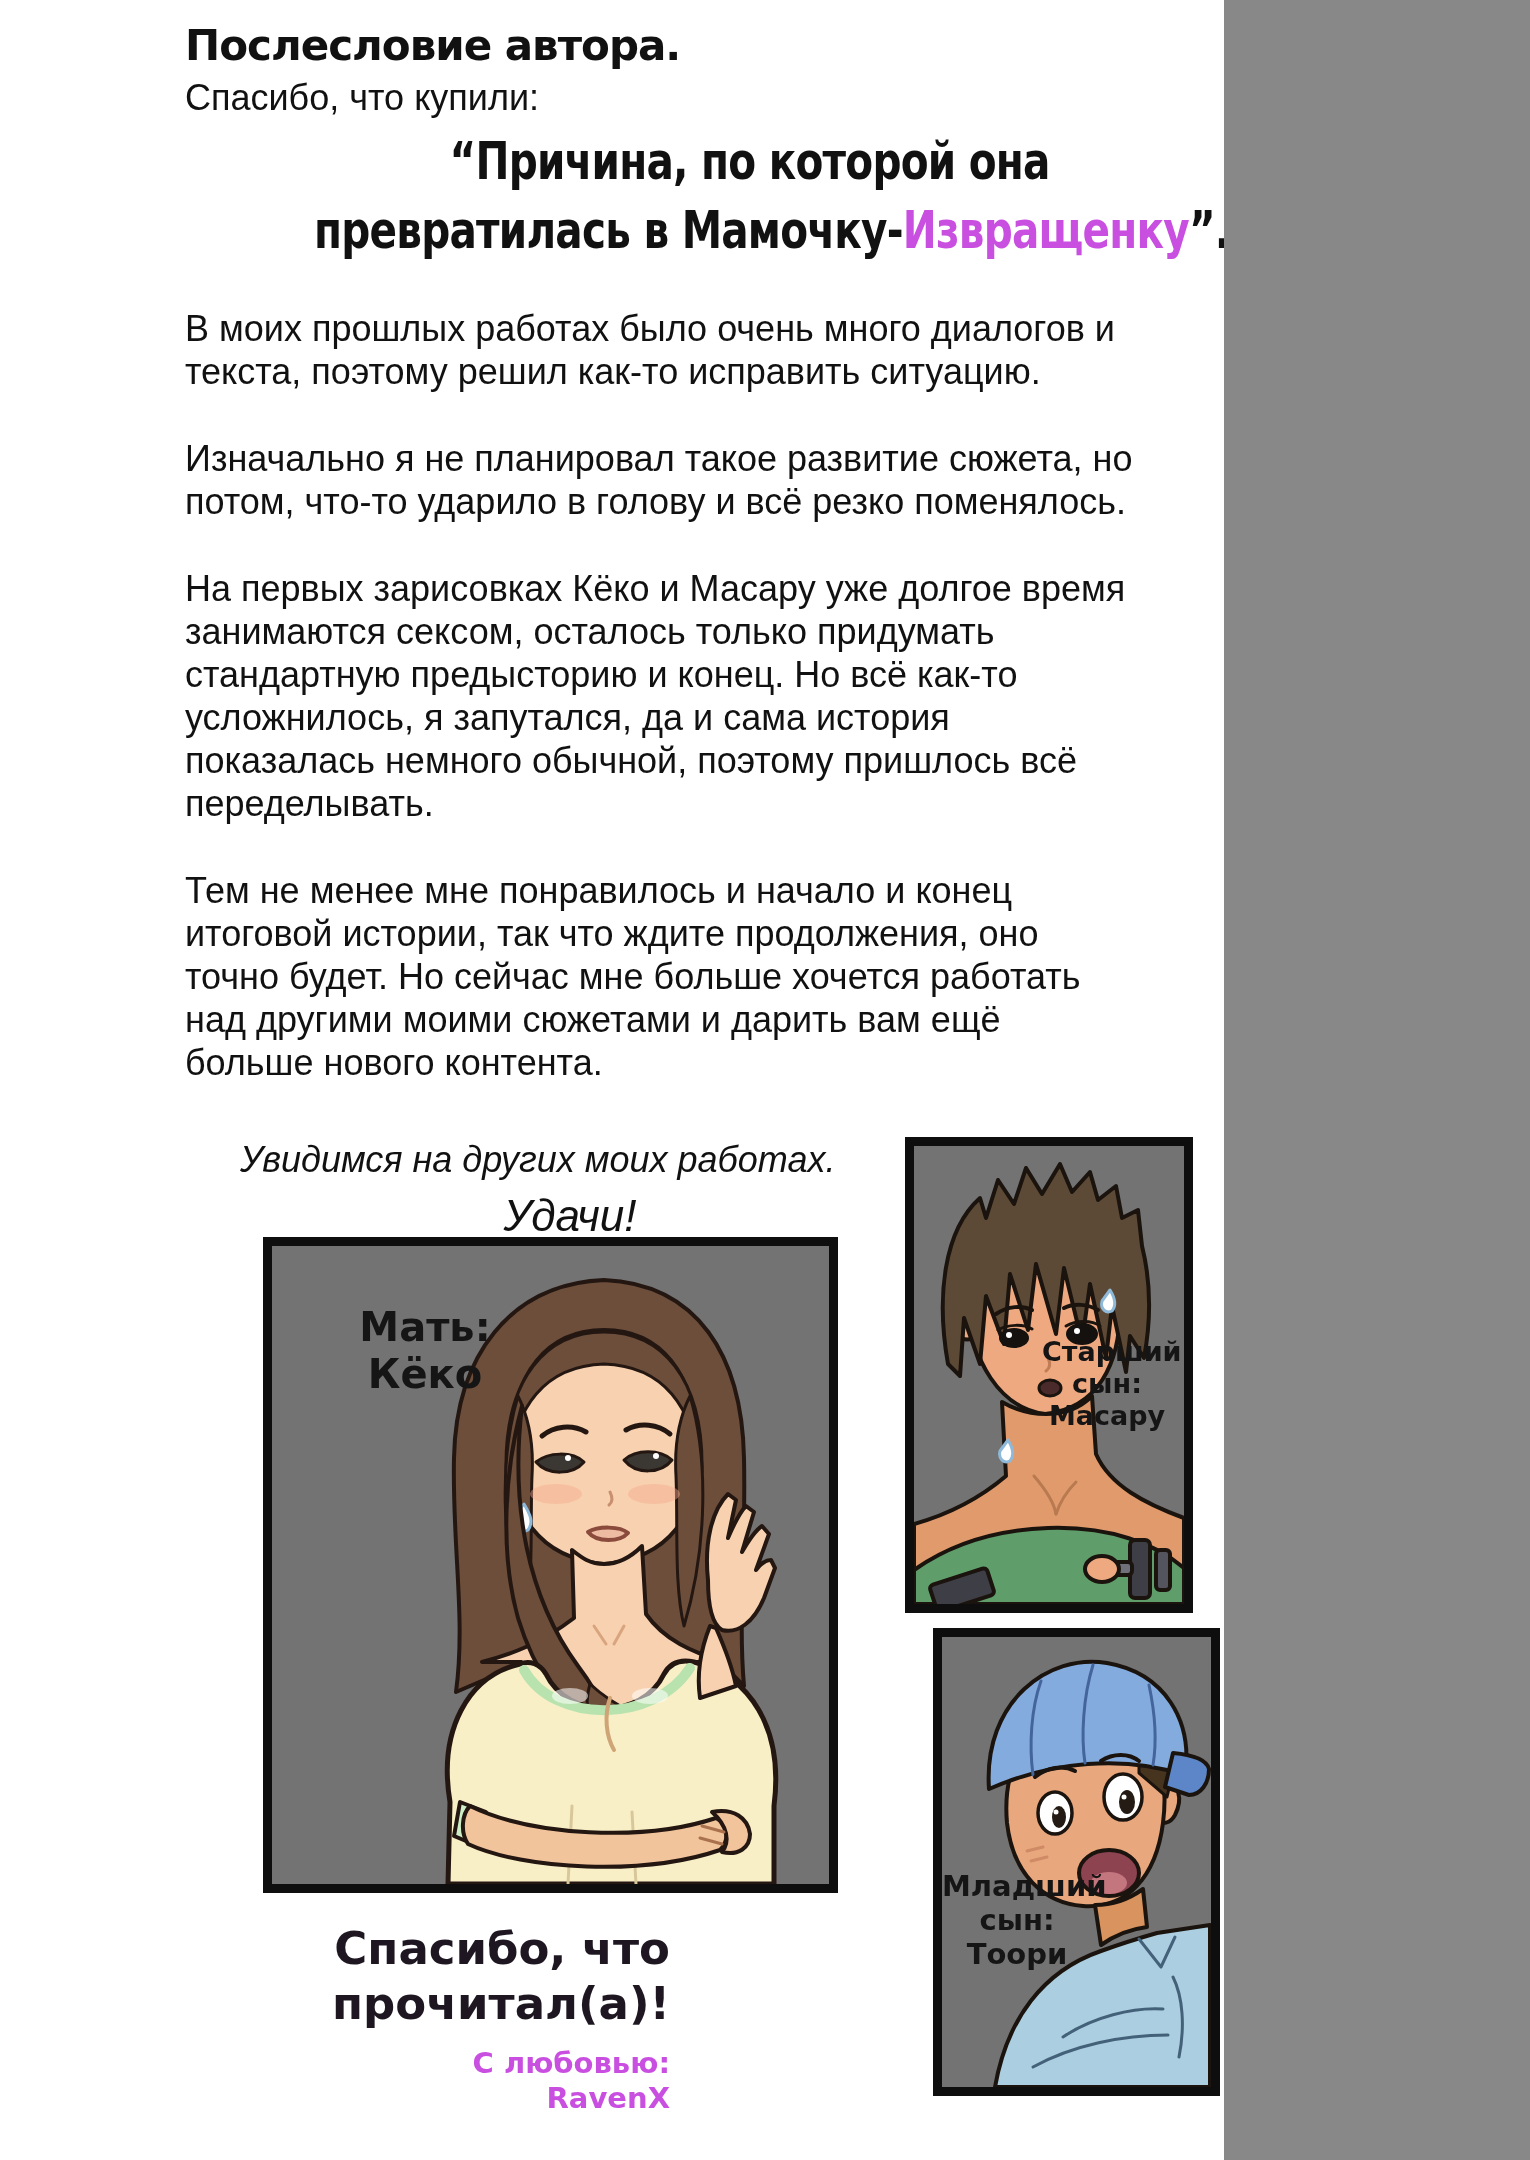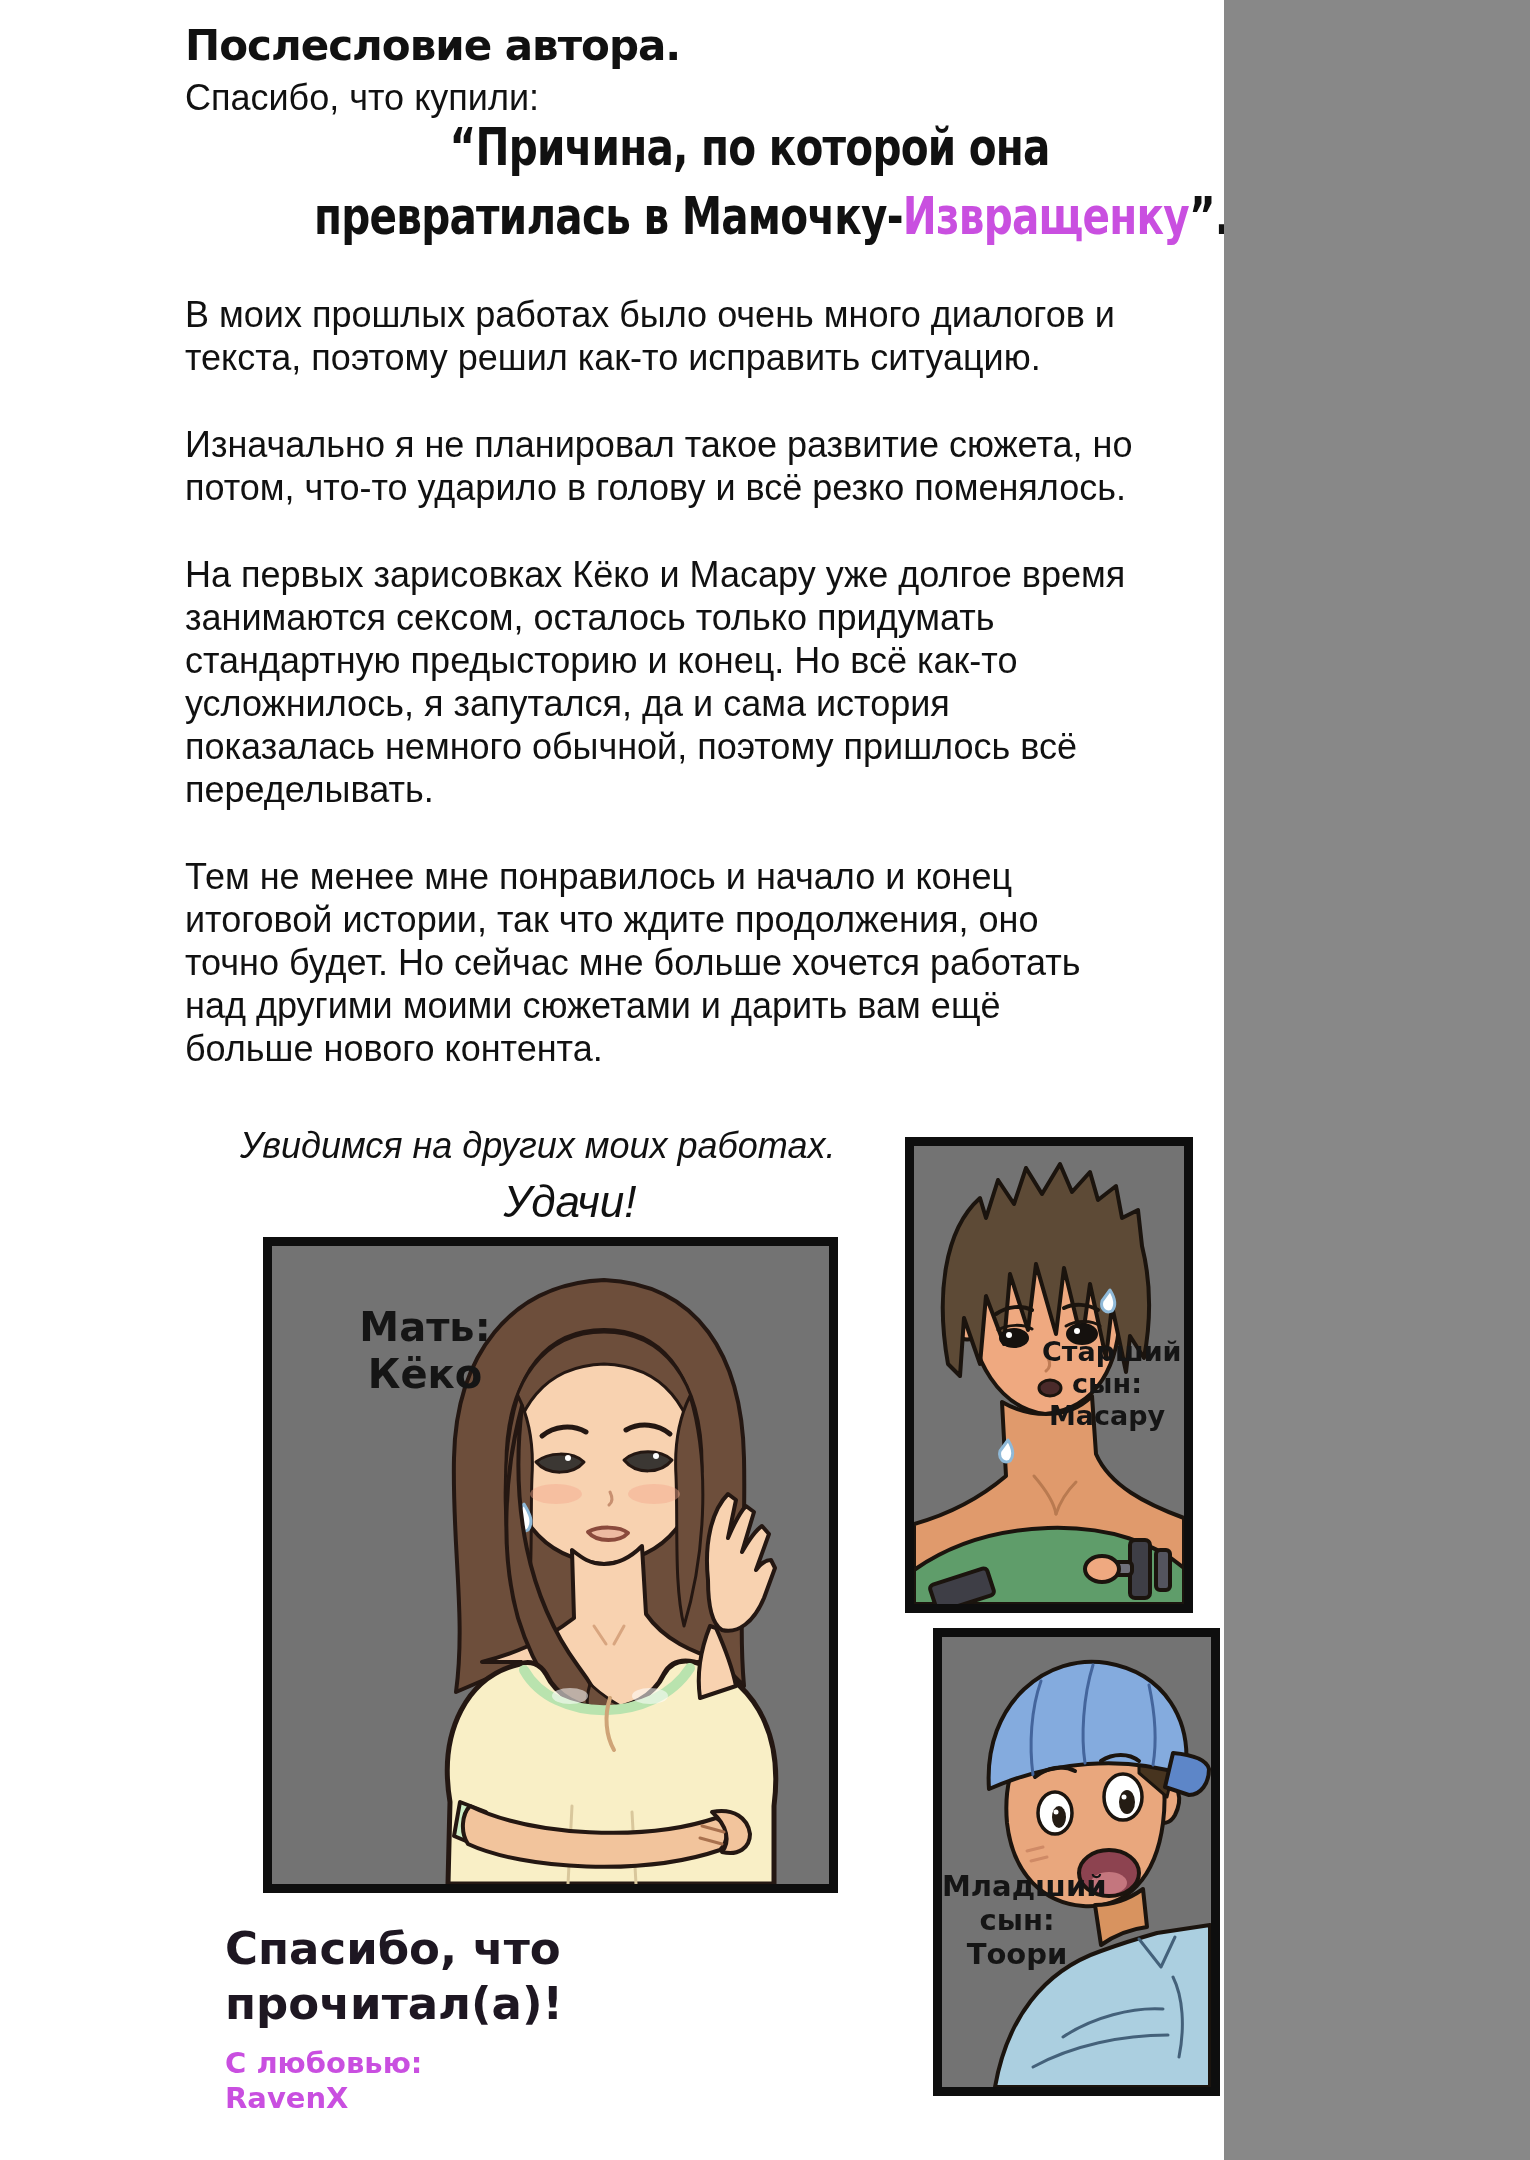--- a/index.html
+++ b/index.html
@@ -6,21 +6,21 @@
   .page{
     position:relative;width:1224px;height:2160px;background:#ffffff;
     overflow:hidden;font-family:"Liberation Sans",sans-serif;color:#111;
   }
   .textcol{position:absolute;left:185px;top:22px;width:1130px;}
   .page-title{
     font-family:"DejaVu Sans",sans-serif;font-weight:bold;font-size:42px;
     letter-spacing:-1px;margin:0;line-height:1.15;
   }
   .subtitle{font-size:36px;margin:6px 0 0 0;line-height:1.2;}
-  .book-title{text-align:center;line-height:57px;}
+  .book-title{margin-top:14px;text-align:center;line-height:57px;}
   .bt-line{display:block;}
   .bt-inner{
     display:inline-block;font-family:"DejaVu Sans",sans-serif;font-weight:bold;
     font-size:52px;transform:scaleX(0.78);transform-origin:center;
     letter-spacing:-1px;white-space:nowrap;
   }
   .para{
     font-size:36px;line-height:43px;margin:44px 0 0 0;white-space:pre-line;
   }
   .para.first{margin-top:36px;}
@@ -34,21 +34,21 @@
   }
   .frame svg{display:block;width:100%;height:100%;}
   .char-label{
     position:absolute;font-family:"DejaVu Sans",sans-serif;font-weight:bold;
     text-align:center;white-space:pre-line;color:#151515;line-height:1.18;
   }
   .label-mother{left:38px;top:58px;width:230px;font-size:40px;}
   .label-elder{left:128px;top:190px;width:130px;font-size:27px;}
   .label-younger{left:0px;top:232px;width:150px;font-size:29px;}
   .footer{
-    position:absolute;left:225px;top:1922px;width:445px;text-align:left;
+    position:absolute;left:225px;top:1922px;width:445px;text-align:right;
   }
   .footer-thanks{
     font-family:"DejaVu Sans",sans-serif;font-weight:bold;font-size:45px;
     line-height:1.22;white-space:pre-line;
   }
   .footer-sig{
     font-family:"DejaVu Sans",sans-serif;font-weight:bold;font-size:29px;
     line-height:1.2;margin-top:14px;white-space:pre-line;
   }
 </style>

